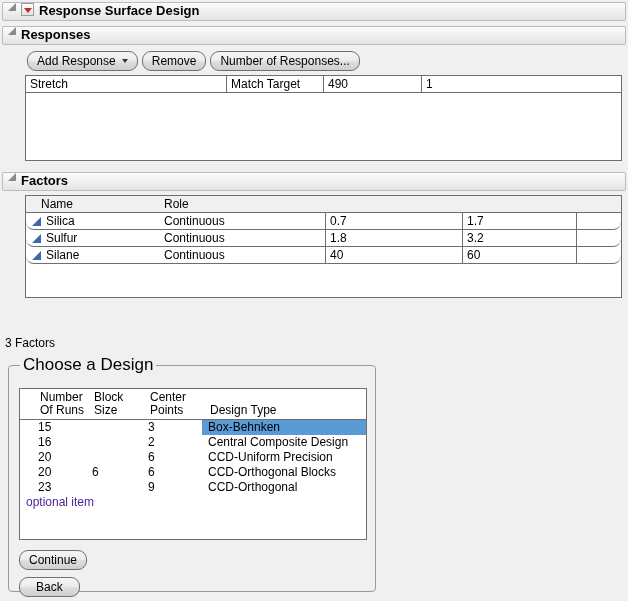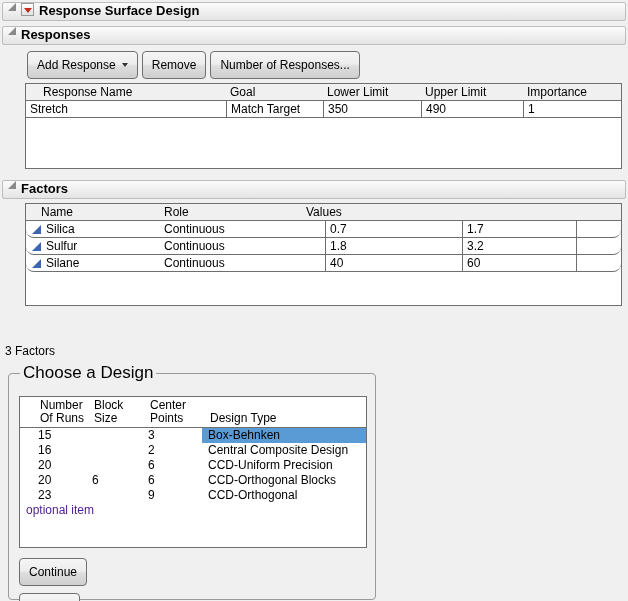--- a/index.html
+++ b/index.html
@@ -41,22 +41,22 @@
     border-top: 5px solid var(--red-triangle, #C42B1C);
     border-left: 4px solid transparent;
     border-right: 4px solid transparent;
     margin-top: 1px;
   }
 
   
   .button-row { margin: 6px 0 4px 27px; display: flex; gap: 4px; }
   .btn {
     font-family: inherit; font-size: 12px; color: #000;
-    height: 28px; padding: 0 9px;
-    border: 1px solid #707070; border-radius: 4px;
+    height: 20px; padding: 0 9px;
+    border: 1px solid #707070; border-radius: 9px;
     background: linear-gradient(#F5F5F5, #EDEDED 45%, #DDDDDD 55%, #CFCFCF);
     display: inline-flex; align-items: center; gap: 6px;
     line-height: 15px; cursor: default;
   }
   .dd-arrow {
     width: 0; height: 0;
     border-top: 4px solid #333;
     border-left: 3px solid transparent;
     border-right: 3px solid transparent;
   }
@@ -164,46 +164,37 @@
   </button>
   <button class="btn">
     <span>Remove</span>
   </button>
   <button class="btn">
     <span>Number of Responses...</span>
   </button>
 </div>
 
 <div class="rtable">
-  <div class="rt-head">
-    <span class="h-name">Response Name</span>
-    <span>Goal</span>
-    <span>Lower Limit</span>
-    <span>Upper Limit</span>
-    <span>Importance</span>
-  </div>
   <div class="rt-row">
     <span>Stretch</span>
     <span class="cell-box">Match Target</span>
-    <span class="cell-box">350</span>
     <span class="cell-box">490</span>
     <span class="cell-box">1</span>
   </div>
 </div>
 
 <div class="outline-header factors-header">
   <span class="tri-open"></span>
   <span class="header-text">Factors</span>
 </div>
 
 <div class="ftable">
   <div class="ft-head">
     <span class="h-fname">Name</span>
     <span class="h-frole">Role</span>
-    <span class="h-fvalues">Values</span>
     <span></span>
     <span></span>
   </div>
 
   <div class="ft-row">
     <span class="f-name">
       <span class="f-icon"></span>
       <span>Silica</span>
     </span>
     <span class="f-role">Continuous</span>

